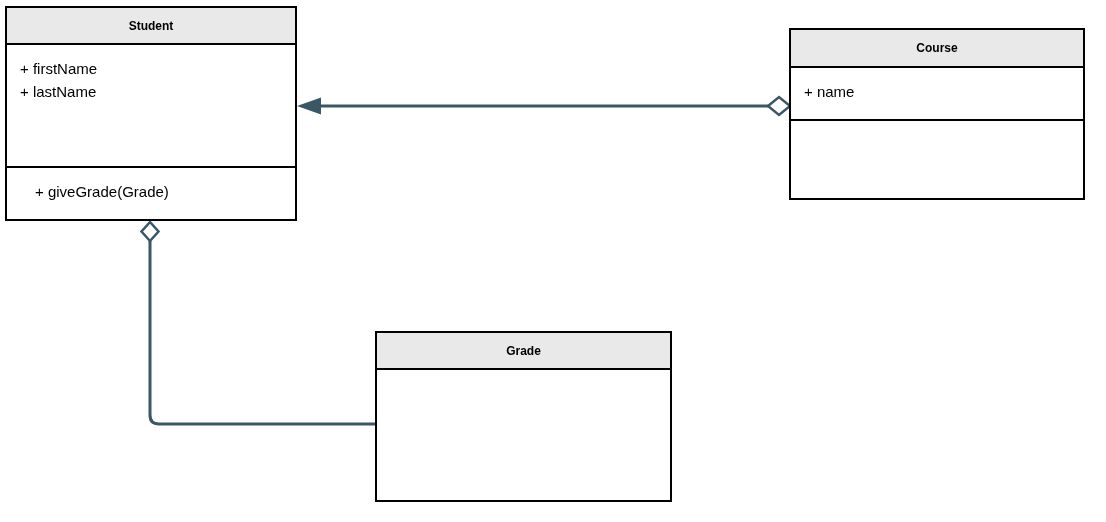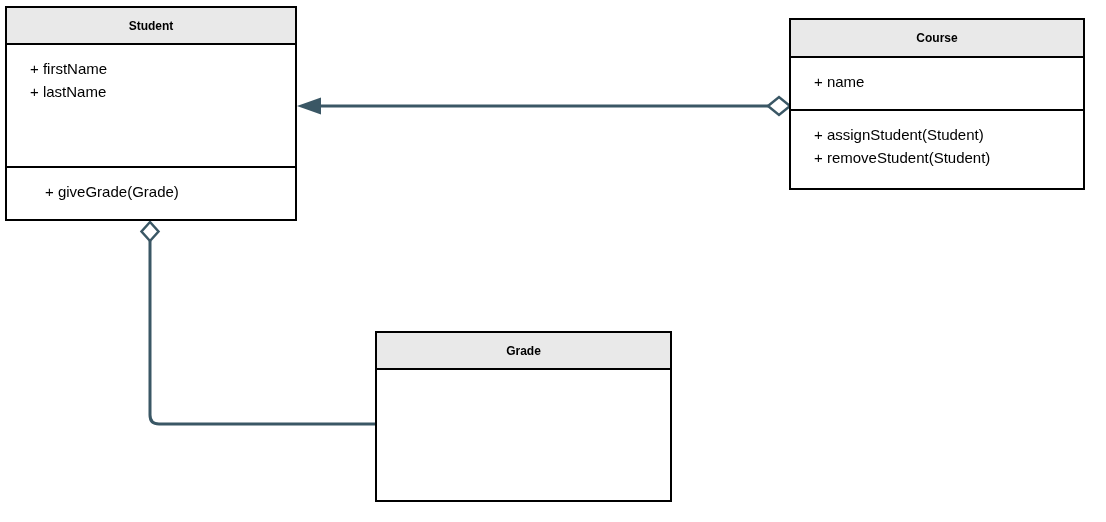--- a/index.html
+++ b/index.html
@@ -38,21 +38,20 @@
     padding: 12px 8px 0 13px;
   }
   .uml-section.divided {
     border-bottom: 2px solid #000000;
   }
   .member {
     font-size: 15px;
     line-height: 23px;
     color: #000000;
     white-space: nowrap;
-    margin-left: 10px;
   }
   #connector-layer {
     position: absolute;
     left: 0;
     top: 0;
     pointer-events: none;
   }
 </style>
 </head>
 <body>
@@ -76,28 +75,24 @@
     <div class="uml-header" style="height:37px;">Student</div>
     <div class="uml-section divided" style="height:123px;">
       <div class="member">+ firstName</div>
       <div class="member">+ lastName</div>
     </div>
     <div class="uml-section" style="height:53px;padding-left:28px;">
       <div class="member">+ giveGrade(Grade)</div>
     </div>
   </div>
 
-  <div class="uml-class" style="left:789px; top:18px; width:296px; height:172px;">
+  <div class="uml-class" style="left:789px; top:28px; width:296px; height:172px;">
     <div class="uml-header" style="height:38px;">Course</div>
     <div class="uml-section divided" style="height:53px;">
       <div class="member">+ name</div>
-    </div>
-    <div class="uml-section" style="height:79px;">
-      <div class="member">+ assignStudent(Student)</div>
-      <div class="member">+ removeStudent(Student)</div>
     </div>
   </div>
 
   <div class="uml-class" style="left:375px; top:331px; width:297px; height:171px;">
     <div class="uml-header" style="height:37px;">Grade</div>
     <div class="uml-section" style="height:56px;">
     </div>
   </div>
 
 </div>

